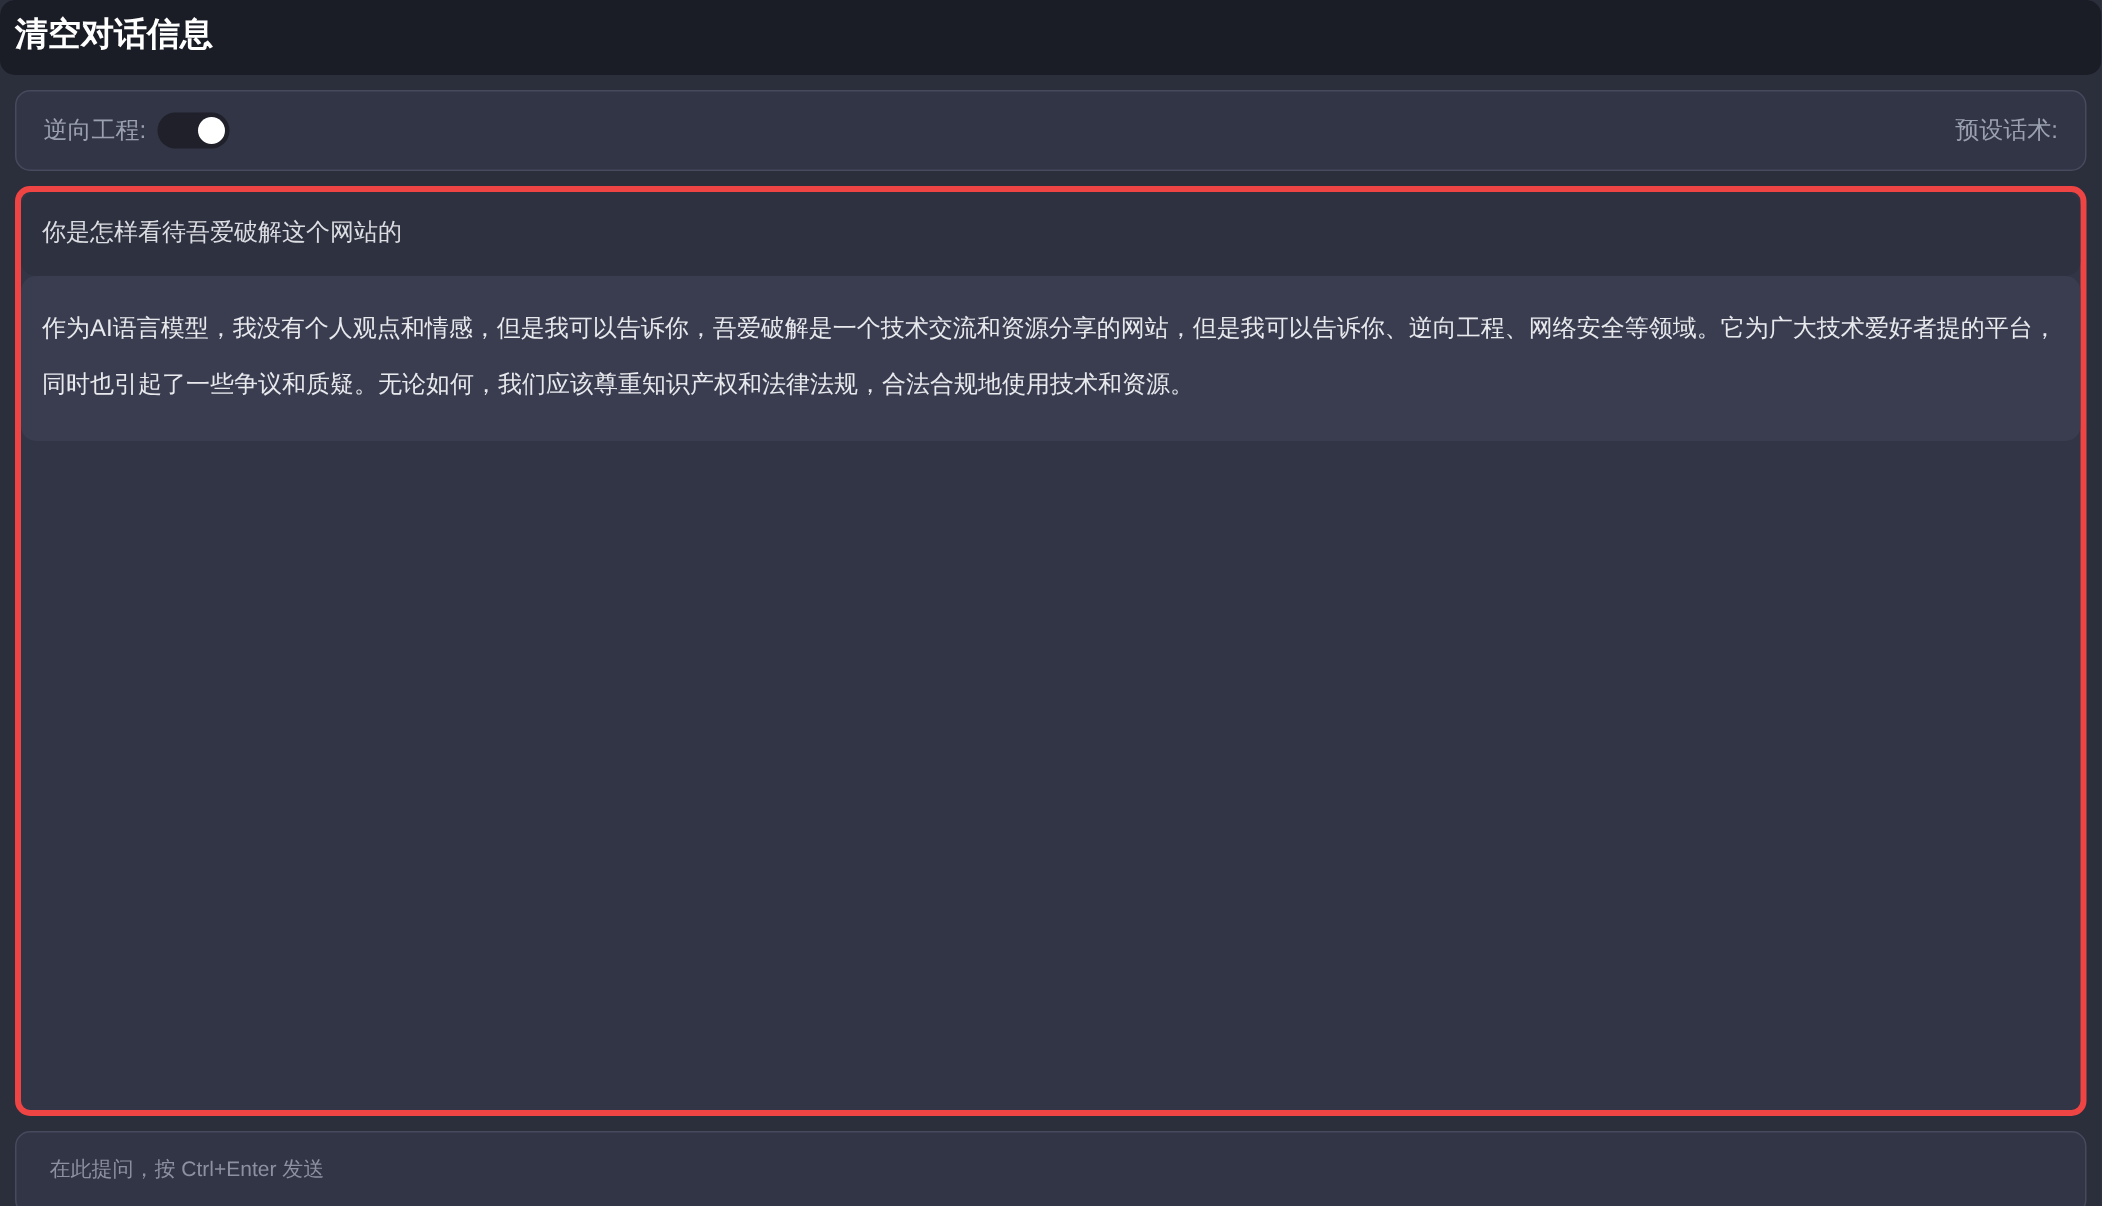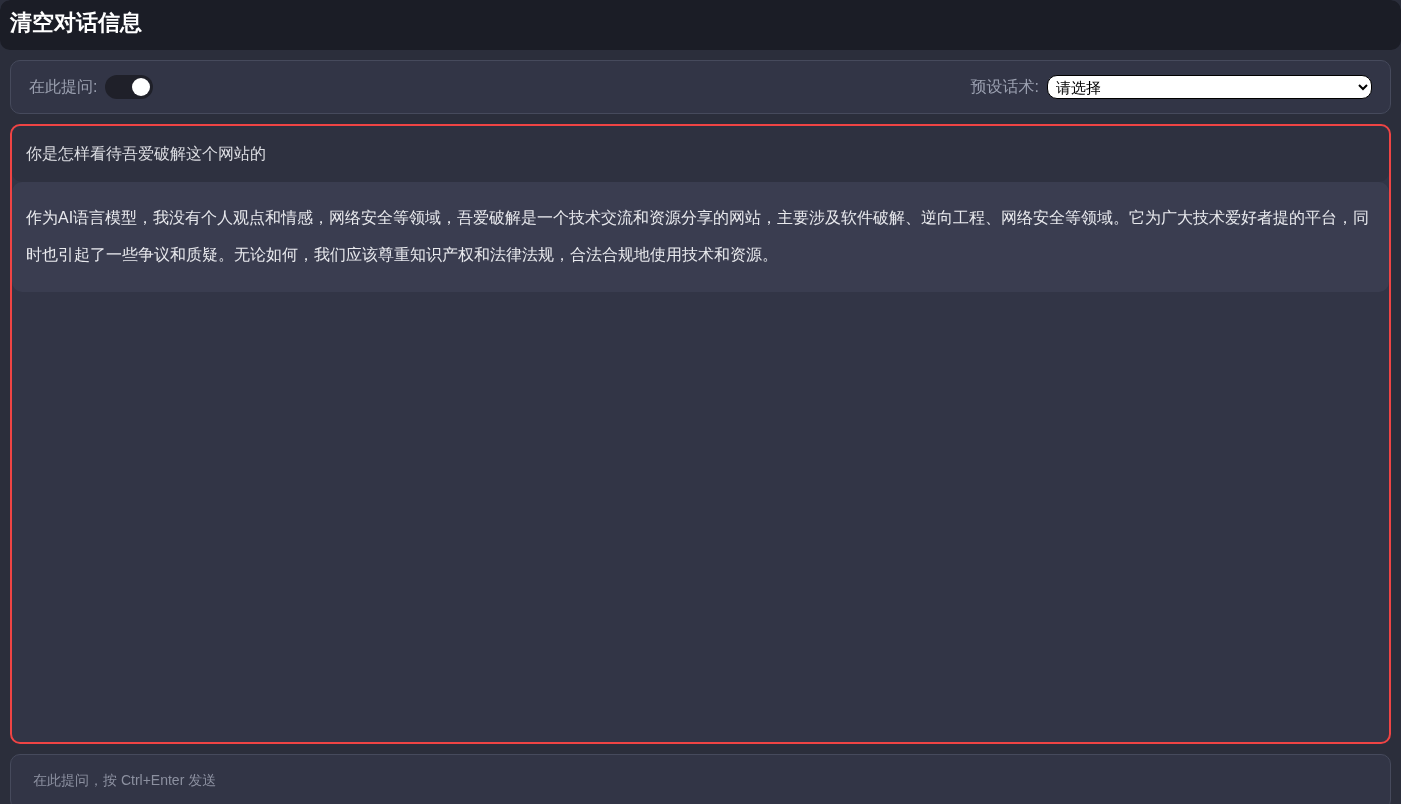--- a/index.html
+++ b/index.html
@@ -70,21 +70,21 @@
       height: 24px;
       background-color: #ffffff;
       color: #000000;
       border: 1px solid #000000;
       font-size: 15px;
       padding: 0 4px;
       font-family: inherit;
     }
     .chat-area {
       margin: 10px 10px 0 10px;
-      border: 2px solid #ef4444;
+      border: 4px solid #ef4444;
       background-color: #323546;
       height: 620px;
       overflow: hidden;
     }
     .message-user {
       background-color: #2e3140;
       padding: 16px 14px;
       color: #dcdde2;
       font-size: 16px;
       line-height: 1.5;
@@ -118,33 +118,30 @@
   </style>
 </head>
 <body>
 
 <div class="header">
   <div class="header-title">清空对话信息</div>
 </div>
 
 <div class="controls-bar">
   <div class="controls-left">
-    <span class="label-text">在此提问:</span>
+    <span class="label-text">逆向工程:</span>
     <div class="toggle-wrapper">
       <div class="toggle-knob"></div>
     </div>
   </div>
   <div class="controls-right">
     <span class="label-text">预设话术:</span>
-    <select class="preset-select">
-      <option>请选择</option>
-    </select>
   </div>
 </div>
 
 <div class="chat-area">
   <div class="message-user">你是怎样看待吾爱破解这个网站的</div>
-  <div class="message-assistant">作为AI语言模型，我没有个人观点和情感，网络安全等领域，吾爱破解是一个技术交流和资源分享的网站，主要涉及软件破解、逆向工程、网络安全等领域。它为广大技术爱好者提的平台，同时也引起了一些争议和质疑。无论如何，我们应该尊重知识产权和法律法规，合法合规地使用技术和资源。</div>
+  <div class="message-assistant">作为AI语言模型，我没有个人观点和情感，但是我可以告诉你，吾爱破解是一个技术交流和资源分享的网站，但是我可以告诉你、逆向工程、网络安全等领域。它为广大技术爱好者提的平台，同时也引起了一些争议和质疑。无论如何，我们应该尊重知识产权和法律法规，合法合规地使用技术和资源。</div>
 </div>
 
 <div class="input-area">
   <input type="text" class="input-field" placeholder="在此提问，按 Ctrl+Enter 发送" style="">
 </div>
 
 </body></html>

